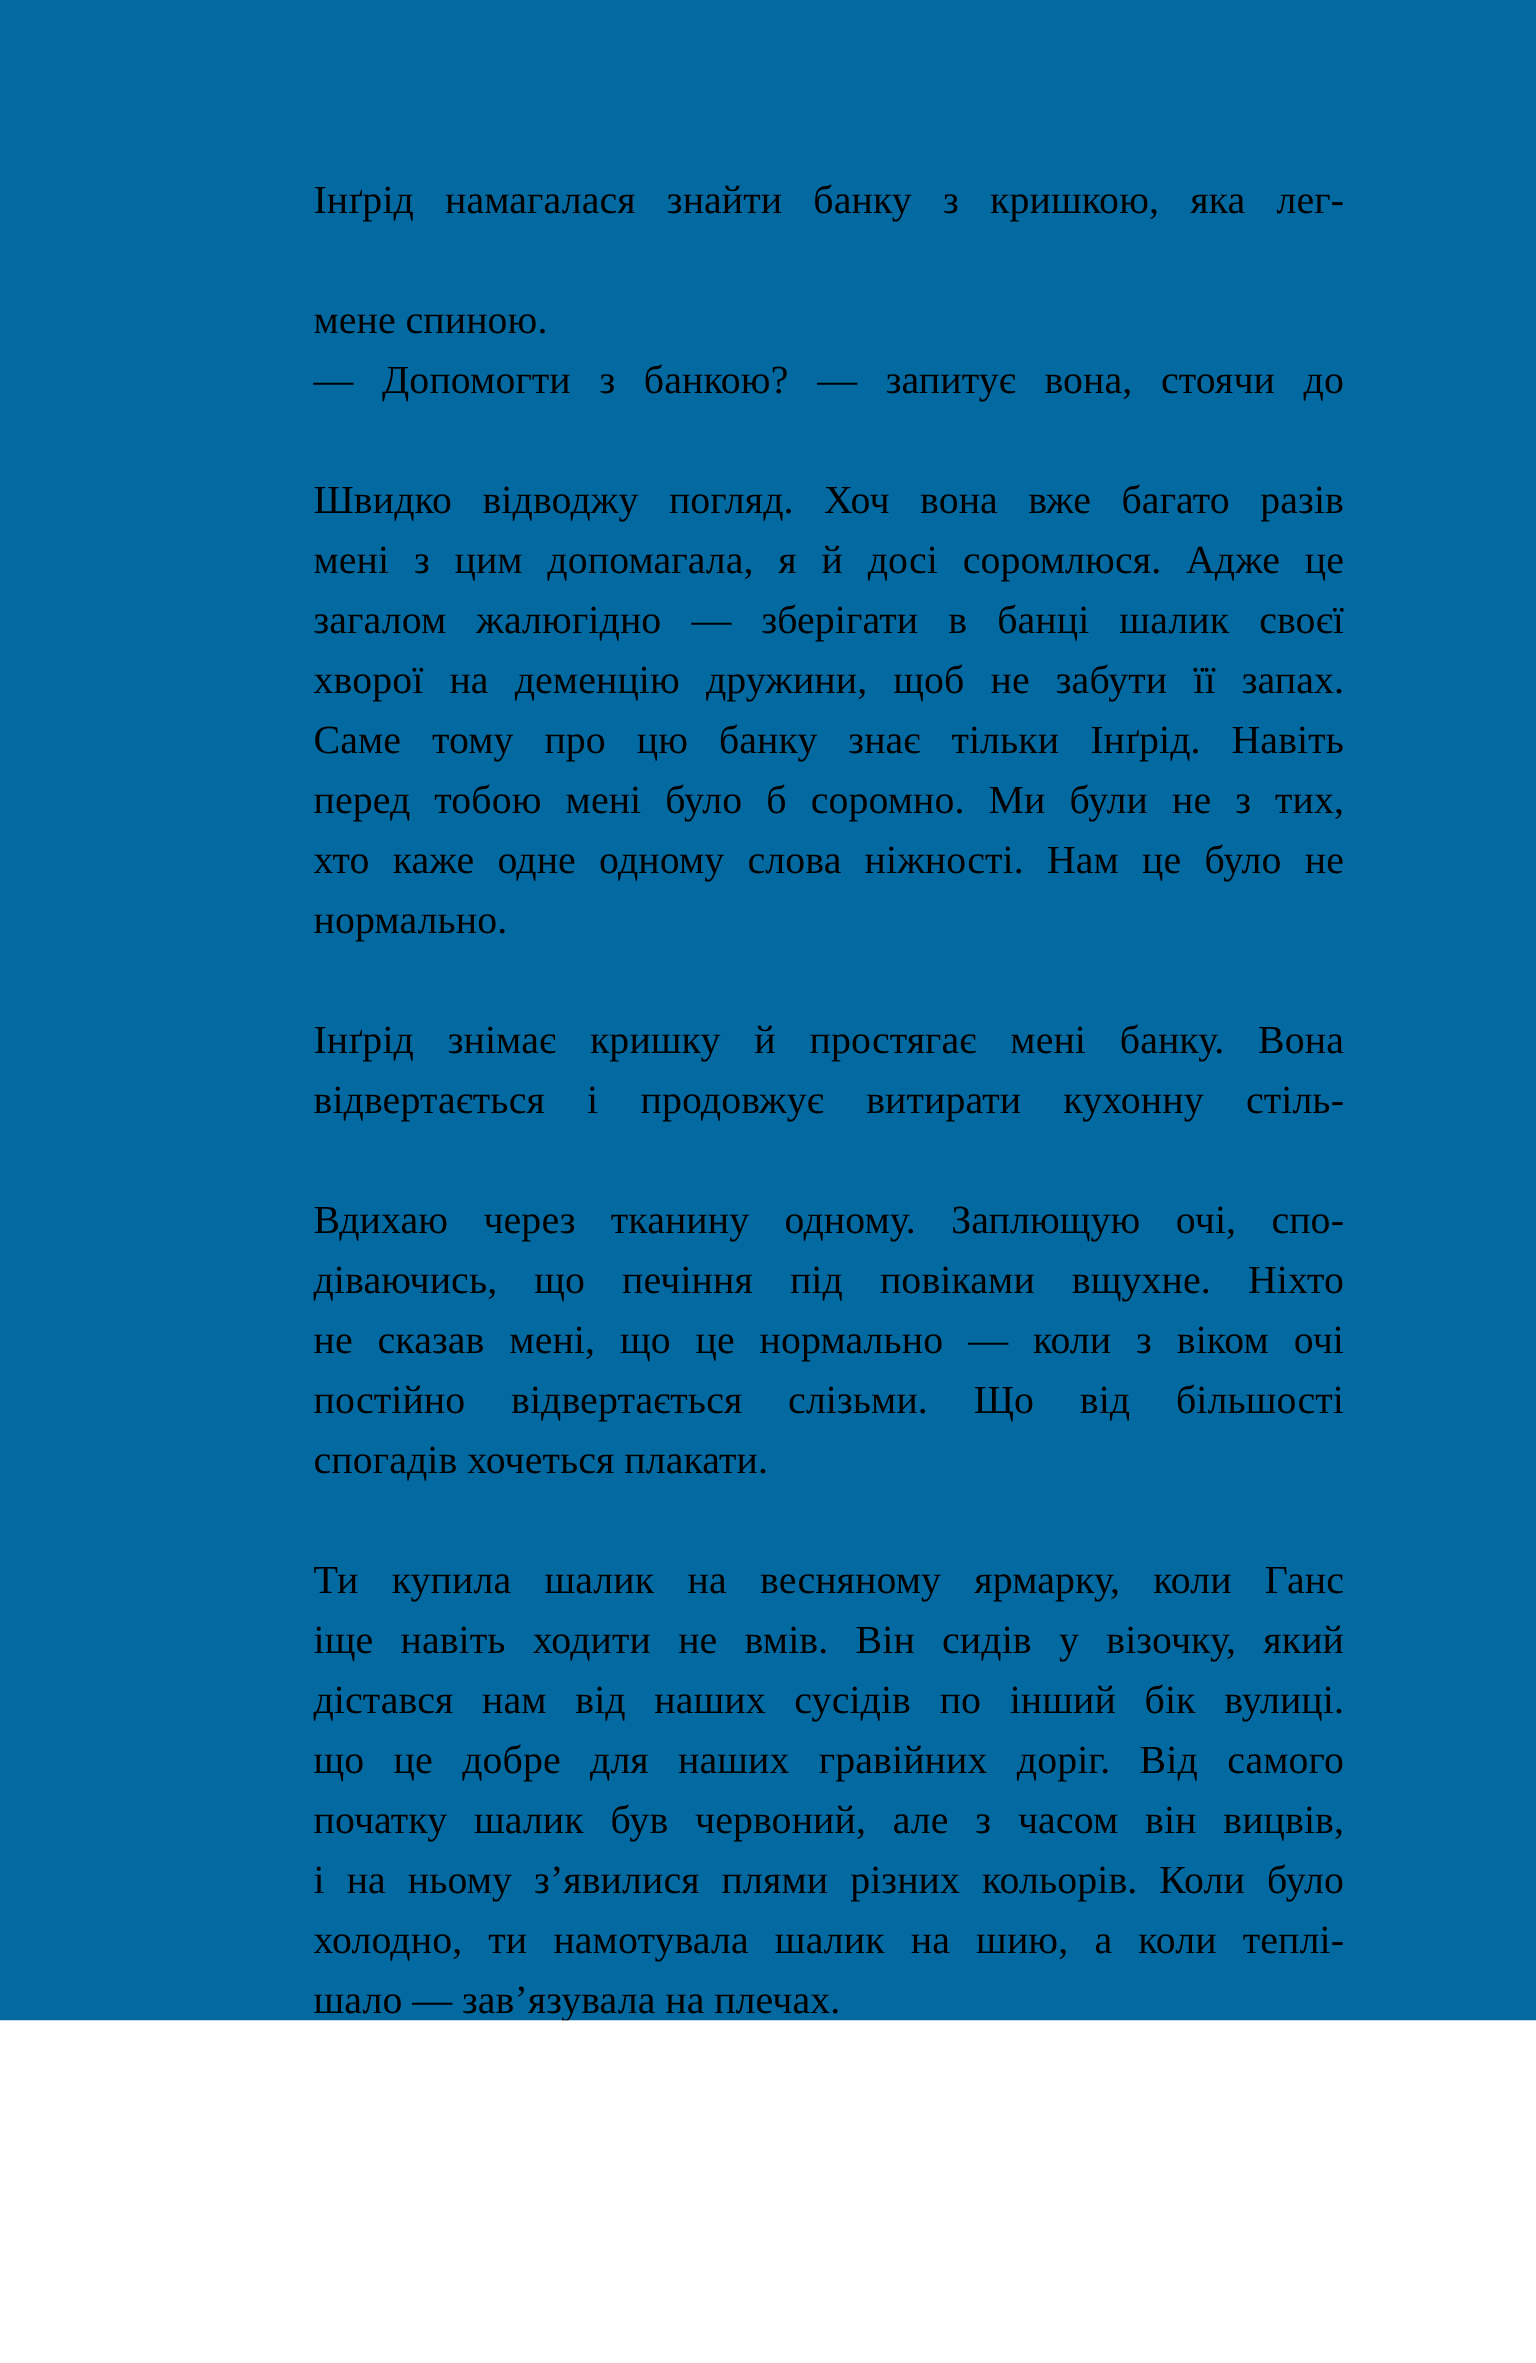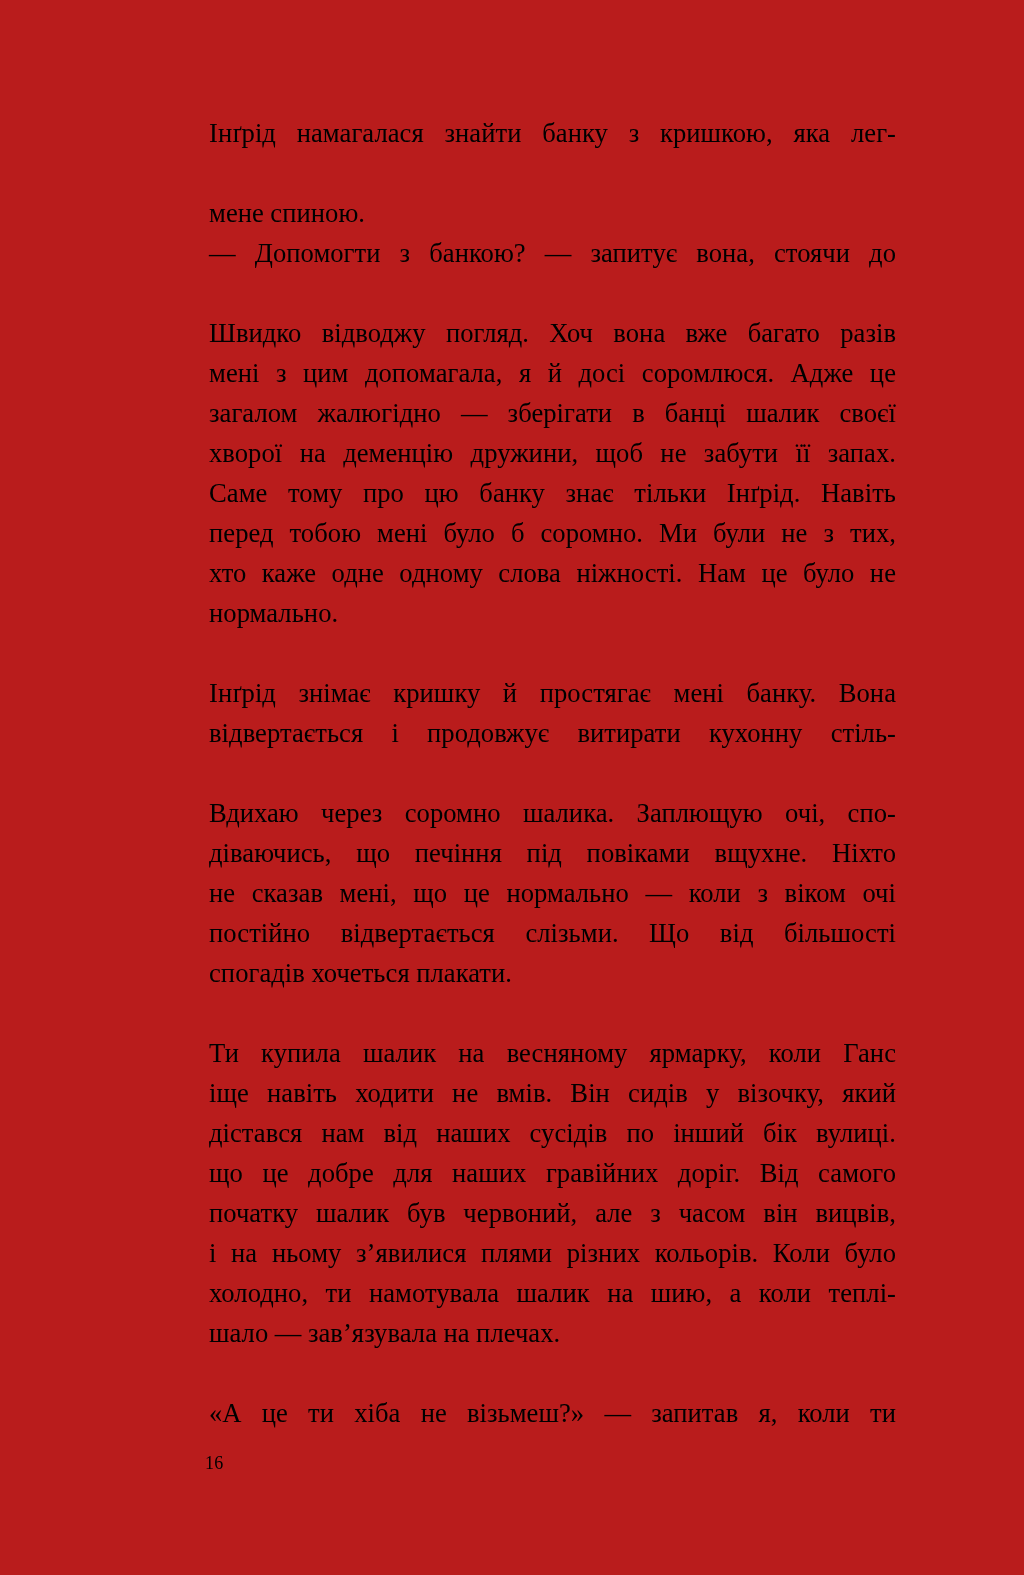--- a/index.html
+++ b/index.html
@@ -8,23 +8,23 @@
     padding: 0;
     background: #ffffff;
   }
   body {
     font-family: "Liberation Serif", "DejaVu Serif", serif;
     color: #000000;
   }
   .page {
     position: relative;
     width: 1024px;
-    height: 1575px;
+    height: 1347px;
     margin: 0 auto;
-    background: #b91c1c;
+    background: #0369a1;
     overflow: hidden;
     box-sizing: border-box;
   }
   .text-column {
     position: absolute;
     left: 174px;
     top: 113px;
     width: 722px;
     font-size: 26.6px;
     line-height: 40px;
@@ -93,21 +93,21 @@
         <span class="line">Саме тому про цю банку знає тільки Інґрід. Навіть</span>
         <span class="line">перед тобою мені було б соромно. Ми були не з тих,</span>
         <span class="line">хто каже одне одному слова ніжності. Нам це було не</span>
         <span class="line flush">нормально.</span>
       </p>
       <p class="para">
         <span class="line indent">Інґрід знімає кришку й простягає мені банку. Вона</span>
         <span class="line">відвертається і продовжує витирати кухонну стіль-</span>
       </p>
       <p class="para">
-        <span class="line indent">Вдихаю через соромно шалика. Заплющую очі, спо-</span>
+        <span class="line indent">Вдихаю через тканину одному. Заплющую очі, спо-</span>
         <span class="line">діваючись, що печіння під повіками вщухне. Ніхто</span>
         <span class="line">не сказав мені, що це нормально — коли з віком очі</span>
         <span class="line">постійно відвертається слізьми. Що від більшості</span>
         <span class="line flush">спогадів хочеться плакати.</span>
       </p>
       <p class="para">
         <span class="line indent">Ти купила шалик на весняному ярмарку, коли Ганс</span>
         <span class="line">іще навіть ходити не вмів. Він сидів у візочку, який</span>
         <span class="line">дістався нам від наших сусідів по інший бік вулиці.</span>
         <span class="line">що це добре для наших гравійних доріг. Від самого</span>

